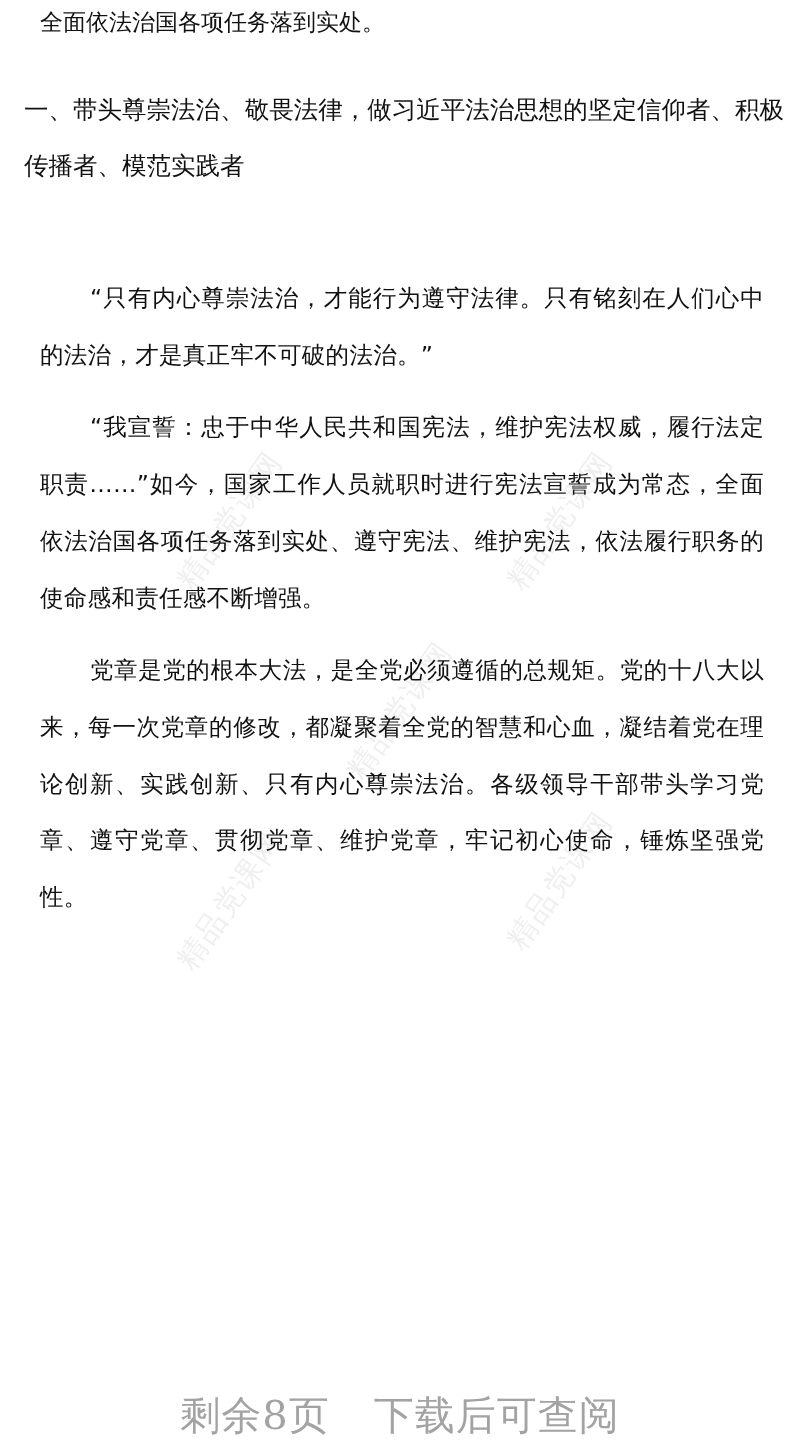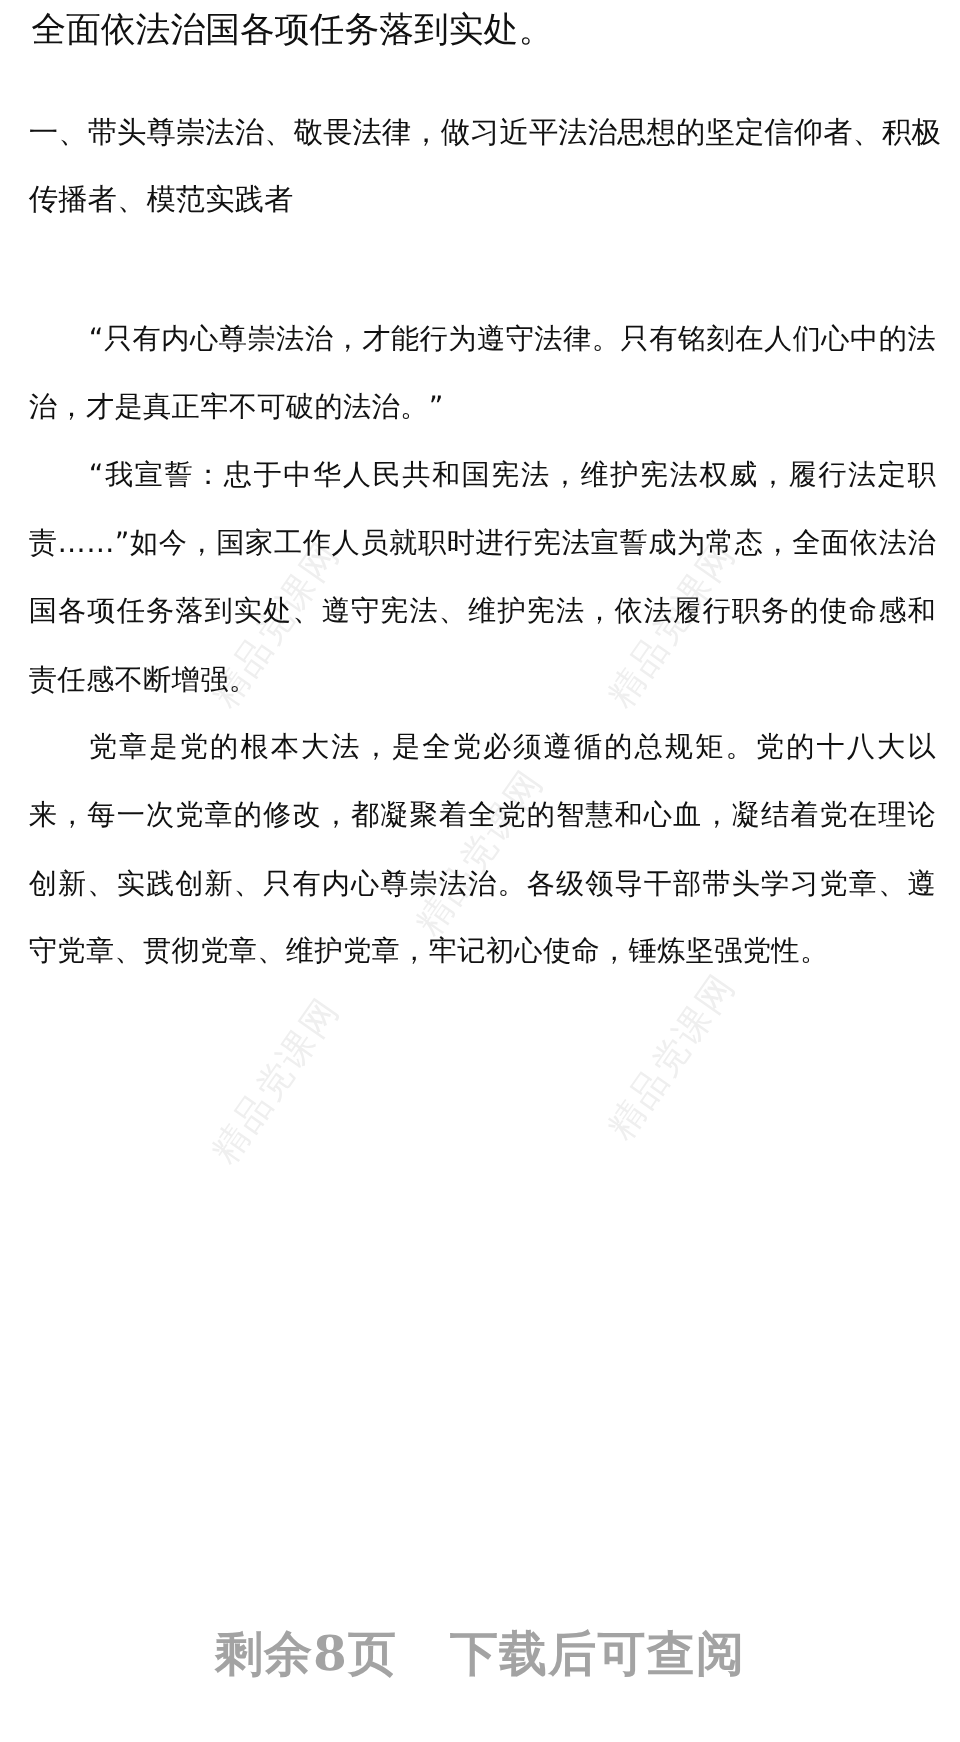--- a/index.html
+++ b/index.html
@@ -41,24 +41,25 @@
     .content {
       position: absolute;
       left: 24px;
       top: 0;
       width: 756px;
       z-index: 2;
     }
     .lead {
       position: absolute;
       top: 4px;
-      left: 2px;
-      font-size: 29px;
+      left: 16px;
+      font-size: 23px;
       line-height: 40px;
       white-space: nowrap;
+      font-family: Liberation Mono, monospace;
     }
     .heading {
       position: absolute;
       top: 82px;
       left: 0;
       width: 760px;
       font-size: 24.5px;
       font-weight: normal;
       line-height: 56px;
       margin: 0;
@@ -67,35 +68,35 @@
     }
     .body-block {
       position: absolute;
       top: 254px;
       left: 0;
       width: 756px;
     }
     .para {
       font-size: 23.5px;
       line-height: 56.7px;
-      margin: 0;
+      margin: 16px;
       text-indent: 50px;
       text-align: justify;
       text-align-last: left;
       letter-spacing: 0.3px;
     }
     .banner {
       position: absolute;
-      top: 1354px;
+      top: 1390px;
       left: 0;
       width: 800px;
       text-align: center;
       z-index: 2;
       font-family: "DejaVu Serif", "Liberation Serif", serif;
-      font-weight: bold;
+      font-weight: normal;
       font-size: 40px;
       line-height: 50px;
       color: #a3a3a3;
       letter-spacing: 1px;
     }
     .banner .gap {
       display: inline-block;
       width: 44px;
     }
   </style>

